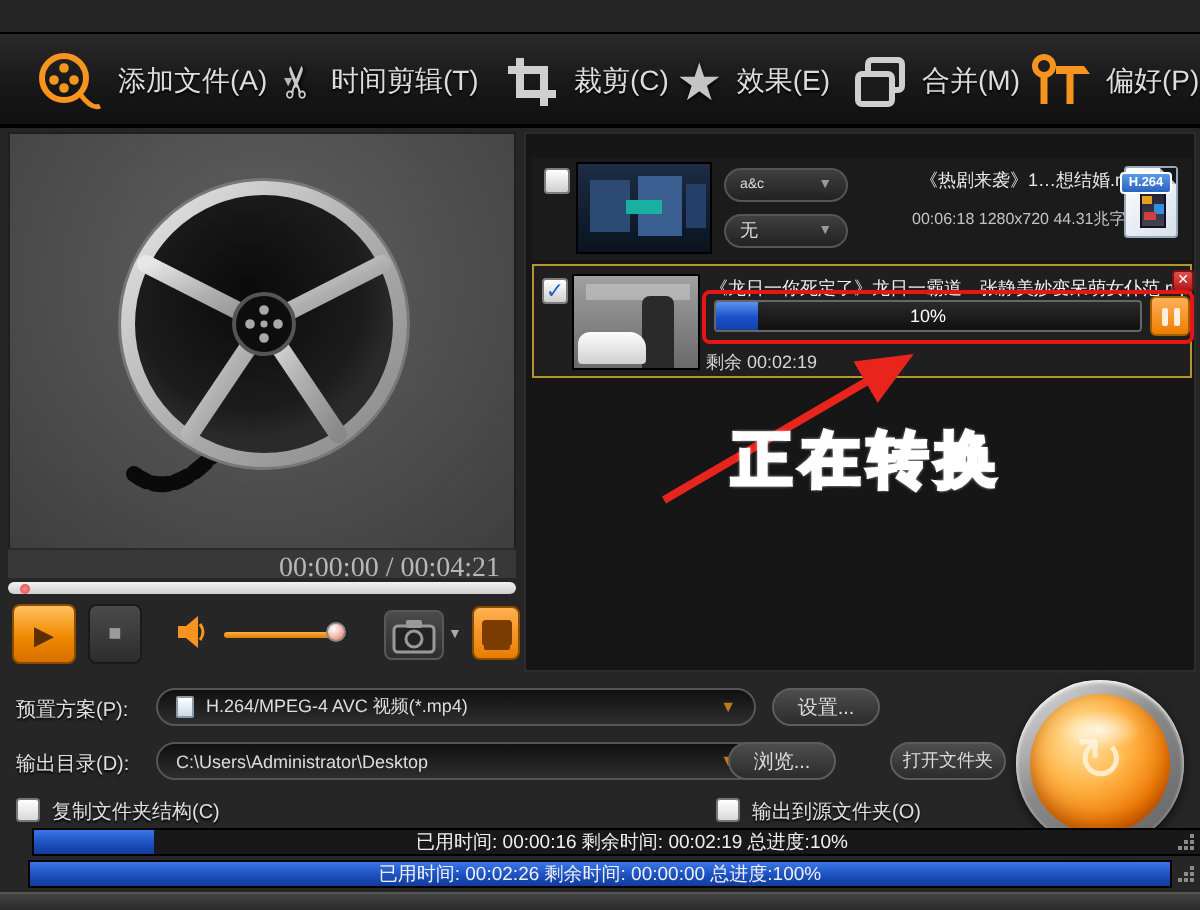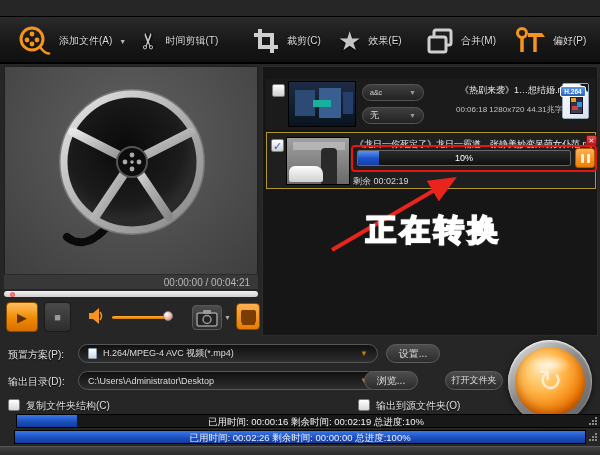--- a/index.html
+++ b/index.html
@@ -13,29 +13,29 @@
   .app-icon { left:2px; top:3px; width:9px; height:9px; background:linear-gradient(#9a9a9a,#555); border-radius:2px; }
   .title-text { left:16px; top:1px; font-size:10px; font-weight:bold; color:#e8e8e8; text-shadow:0 1px 1px #000; letter-spacing:1px; }
   .win-btn { top:0px; width:16px; height:11px; color:#cccccc; font-size:9px; text-align:center; line-height:11px; }
   .btn-restore { left:536px; }
   .btn-close { left:556px; }
   .restore-glyph { display:inline-block; width:8px; height:6px; border:1.5px solid #ccc; border-radius:1px; margin-top:3px; }
 
   
   .toolbar { left:0; top:16px; width:600px; height:48px; background:linear-gradient(#2a2a2a,#171717 60%,#101010); border-top:1px solid #000; border-bottom:2px solid #000; }
   .tool-item { top:0; height:48px; display:flex; align-items:center; gap:7px; cursor:pointer; }
-  .tool-label { font-size:10px; color:#dcdcdc; text-shadow:0 1px 1px #000; white-space:nowrap; }
+  .tool-label { font-size:14px; color:#dcdcdc; text-shadow:0 1px 1px #000; white-space:nowrap; }
   .scissors { font-size:22px; color:#c9c9c9; transform:rotate(-90deg); text-shadow:0 1px 2px #000; }
   .star-glyph { font-size:26px; color:#c4c4c4; text-shadow:0 1px 2px #000; }
   .tb-arrow { font-size:7px; color:#b8b8b8; }
 
   
   .preview { left:4px; top:66px; width:254px; height:210px; background:radial-gradient(circle at 50% 35%, #616161, #474747 75%, #3e3e3e); border:1px solid #1f1f1f; }
   .time-strip { left:4px; top:274px; width:254px; height:15px; background:#383838; border-top:1px solid #2a2a2a; }
-  .time-text { right:8px; top:2px; font-size:10px; color:#b8b8b8; font-family:Liberation Sans, sans-serif; }
+  .time-text { right:8px; top:2px; font-size:14px; color:#b8b8b8; font-family:Liberation Serif, serif; }
   .seekbar { left:4px; top:291px; width:254px; height:6px; background:linear-gradient(#f2f2f2,#cfcfcf); border-radius:3px; }
   .seek-dot { left:10px; top:292px; width:5px; height:5px; border-radius:50%; background:radial-gradient(circle,#ff8a8a,#e04444); }
 
   
   .transport { left:0; top:300px; width:262px; height:36px; background:#262626; }
   .play-btn { left:6px; top:2px; width:32px; height:30px; border-radius:4px; background:linear-gradient(#ffc060,#ef8a00 55%,#d86e00); border:1px solid #8a4d00; color:#5d2f00; font-size:13px; text-align:center; line-height:29px; }
   .stop-btn { left:44px; top:2px; width:27px; height:30px; border-radius:4px; background:linear-gradient(#4a4a4a,#2d2d2d); border:1px solid #1a1a1a; color:#9a9a9a; font-size:11px; text-align:center; line-height:29px; }
   .vol-track { left:112px; top:16px; width:58px; height:3px; background:linear-gradient(#ffae3c,#dc7c00); border-radius:2px; }
   .vol-knob { left:163px; top:11px; width:10px; height:10px; border-radius:50%; background:radial-gradient(circle at 35% 30%,#fff,#f0b0a0 60%,#d86050); border:1px solid #888; }
   .cam-btn { left:192px; top:5px; width:30px; height:25px; border-radius:4px; background:linear-gradient(#4b4b4b,#2e2e2e); border:1px solid #585858; }

